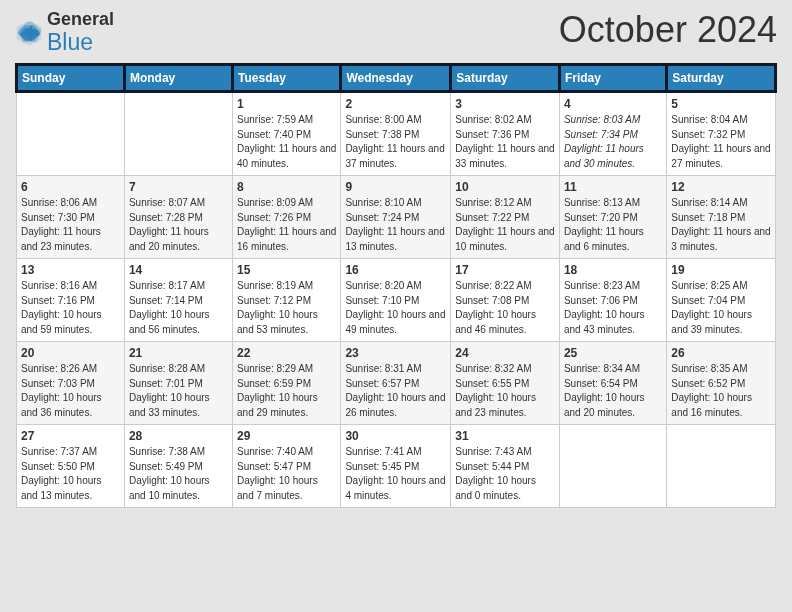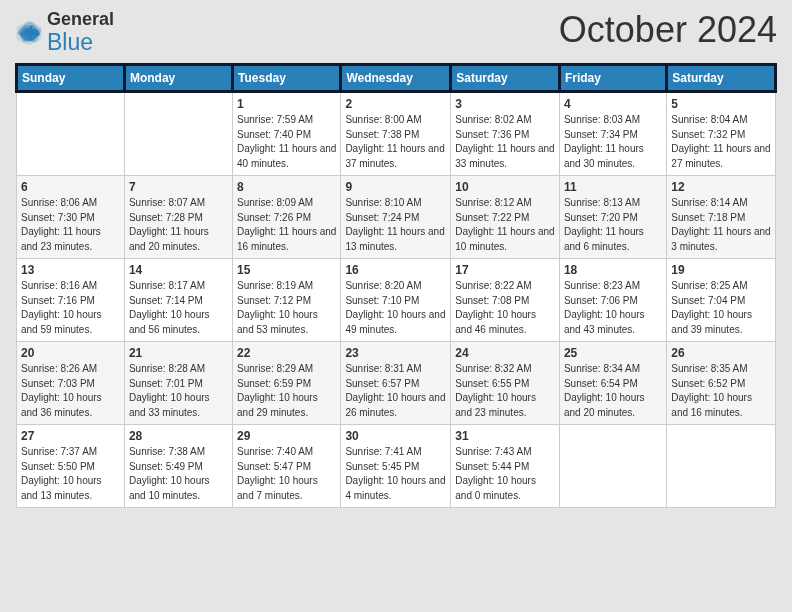--- a/index.html
+++ b/index.html
@@ -154,21 +154,21 @@
 Daylight: 11 hours and 37 minutes.</div>
           </td>
           <td>
             <span class="day-number">3</span>
             <div class="day-info" style="white-space: pre-line;">Sunrise: 8:02 AM
 Sunset: 7:36 PM
 Daylight: 11 hours and 33 minutes.</div>
           </td>
           <td>
             <span class="day-number">4</span>
-            <div class="day-info" style="white-space: pre-line;">Sunrise: 8:03 AM
+            <div class="day-info" style="white-space: pre-line; font-style: italic;">Sunrise: 8:03 AM
 Sunset: 7:34 PM
 Daylight: 11 hours and 30 minutes.</div>
           </td>
           <td>
             <span class="day-number">5</span>
             <div class="day-info" style="white-space: pre-line;">Sunrise: 8:04 AM
 Sunset: 7:32 PM
 Daylight: 11 hours and 27 minutes.</div>
           </td>
         </tr>

